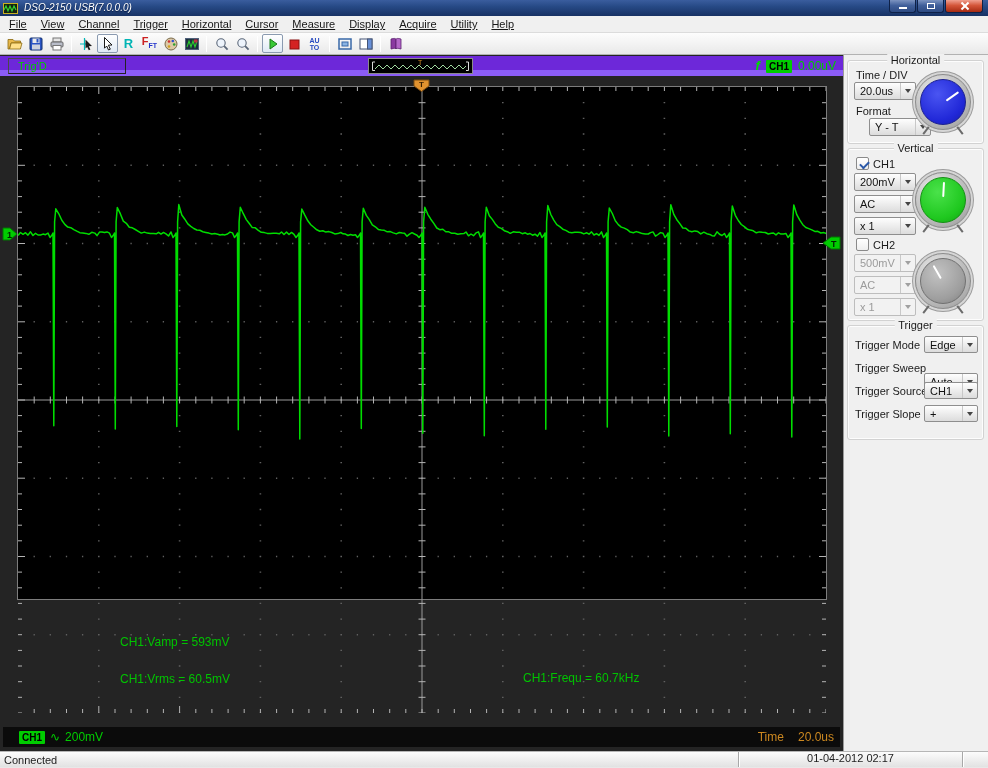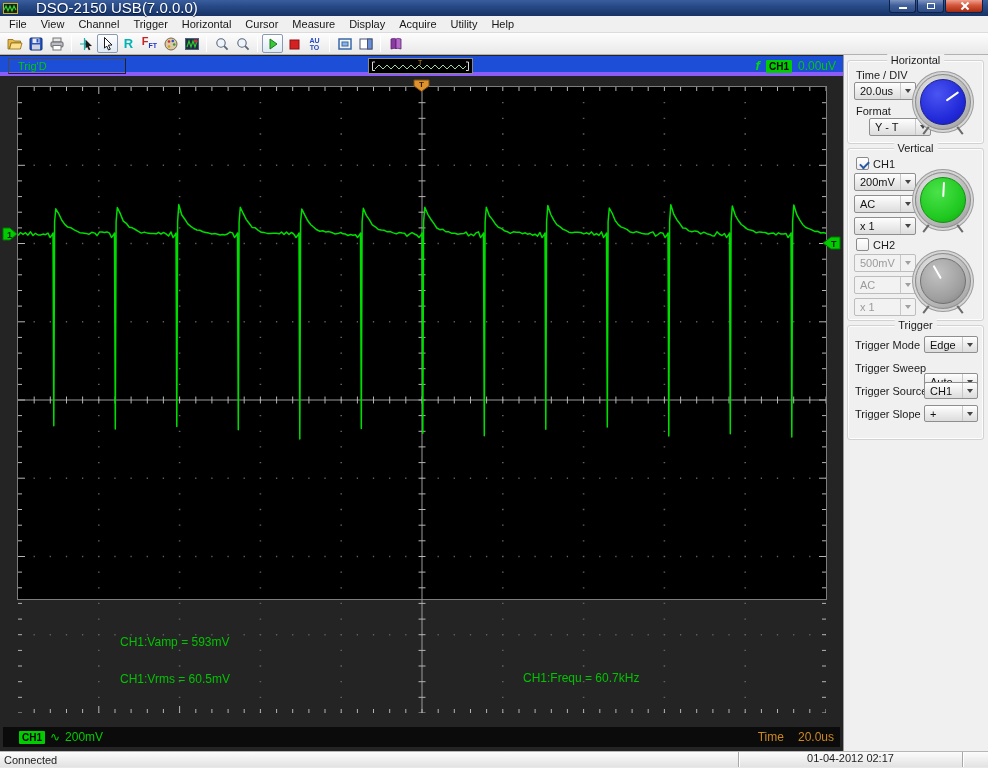--- a/index.html
+++ b/index.html
@@ -2,50 +2,50 @@
 <html><head>
 <meta charset="utf-8">
 <style>
   * { margin:0; padding:0; box-sizing:border-box; }
   html,body { width:988px; height:768px; overflow:hidden; font-family:"Liberation Sans",sans-serif; background:#000; }
   .window { position:relative; width:988px; height:768px; background:#e8e8e8; }
 
   
   .titlebar { position:relative; height:16px; background:linear-gradient(180deg,#3a5d9e 0%,#274a86 40%,#173264 100%); display:flex; align-items:center; }
   .titlebar .logo { margin-left:3px; width:15px; height:11px; }
-  .titlebar .title { margin-left:18px; color:#fff; font-size:15px; line-height:16px; text-shadow:0 1px 1px #00143a; }
+  .titlebar .title { margin-left:6px; color:#fff; font-size:10px; line-height:16px; text-shadow:0 1px 1px #00143a;font-style:italic; }
   .winbtns { position:absolute; right:5px; top:0; display:flex; gap:1px; }
   .winbtn { width:27px; height:13px; border:1px solid #0e2148; border-top:none; border-radius:0 0 3px 3px; background:linear-gradient(180deg,#7c93c0,#41609b 45%,#2d4a82); position:relative; }
   .winbtn.close { width:38px; background:linear-gradient(180deg,#f0a090,#d4563a 45%,#a52a12); }
   .glyph-min { position:absolute; left:9px; bottom:3px; width:8px; height:2px; background:#fff; }
   .glyph-max { position:absolute; left:9px; top:3px; width:8px; height:6px; border:1.5px solid #fff; }
   .glyph-x { position:absolute; left:15px; top:2px; width:8px; height:8px; }
   .glyph-x::before,.glyph-x::after { content:''; position:absolute; left:3px; top:-1px; width:2px; height:10px; background:#fff; }
   .glyph-x::before { transform:rotate(45deg);} .glyph-x::after { transform:rotate(-45deg);}
 
   
   .menubar { height:17px; background:#f0f0f0; border-bottom:1px solid #dcdcdc; display:flex; align-items:center; padding-left:2px; }
-  .menubar span { font-size:11px; color:#161616; padding:5px 7px; }
+  .menubar span { font-size:11px; color:#161616; padding:5px 7px;text-decoration:underline; }
 
   
   .toolbar { height:22px; background:linear-gradient(180deg,#fdfdfd,#e9e9e9); border-bottom:1px solid #b2b2b2; display:flex; align-items:center; padding-left:4px; }
   .tbtn { width:21px; height:19px; display:flex; align-items:center; justify-content:center; border:1px solid transparent; border-radius:2px; }
   .tbtn.active { border-color:#8a9ab0; background:linear-gradient(180deg,#fff,#dfe9f5); }
   .tsep { width:1px; height:16px; background:#bfbfbf; margin:0 4px; border-right:1px solid #fff; }
   .tbtn svg { display:block; }
   .r-label { color:#00b4b4; font-weight:bold; font-size:13px; font-style:normal; }
   .fft-wrap { font-size:11px; font-weight:bold; color:#c22; line-height:9px; }
   .fft-wrap small { font-size:7px; color:#23c; vertical-align:sub; }
   .auto-wrap { font-size:7px; font-weight:bold; color:#2448c0; line-height:7px; text-align:center; }
 
   
   .main { display:flex; height:696px; }
   .scope-col { position:relative; width:843px; height:696px; background:#242424; }
 
-  .scope-topbar { position:absolute; left:0; top:1px; right:0; height:20px; background:#1d4ed8; border-bottom:4px solid #8b5cf6; }
+  .scope-topbar { position:absolute; left:0; top:1px; right:0; height:20px; background:#6d28d9; border-bottom:6px solid #8b5cf6; }
   .trigd-box { position:absolute; left:8px; top:2px; width:118px; height:16px; border:1px solid #4a4a4a; border-right-color:#222; border-bottom-color:#222; color:#00cc00; font-size:11px; line-height:15px; padding-left:9px; }
   .preview { position:absolute; left:368px; top:2px; width:105px; height:16px; background:#000; border:1px solid #8a8a8a; }
   .trig-readout { position:absolute; right:7px; top:2px; height:16px; display:flex; align-items:center; gap:6px; }
   .fsym { color:#00dd00; font-size:13px; font-style:italic; font-weight:bold; line-height:14px; }
   .ch-badge { background:#00cc00; color:#000; font-size:10px; font-weight:bold; padding:1px 3px; border-radius:1px; }
   .trig-val { color:#00cc00; font-size:12px; }
 
   .display { position:absolute; left:17px; top:31px; width:810px; height:514px; border:1px solid #7d7d7d; background:#000; }
   .display svg { display:block; }
 

